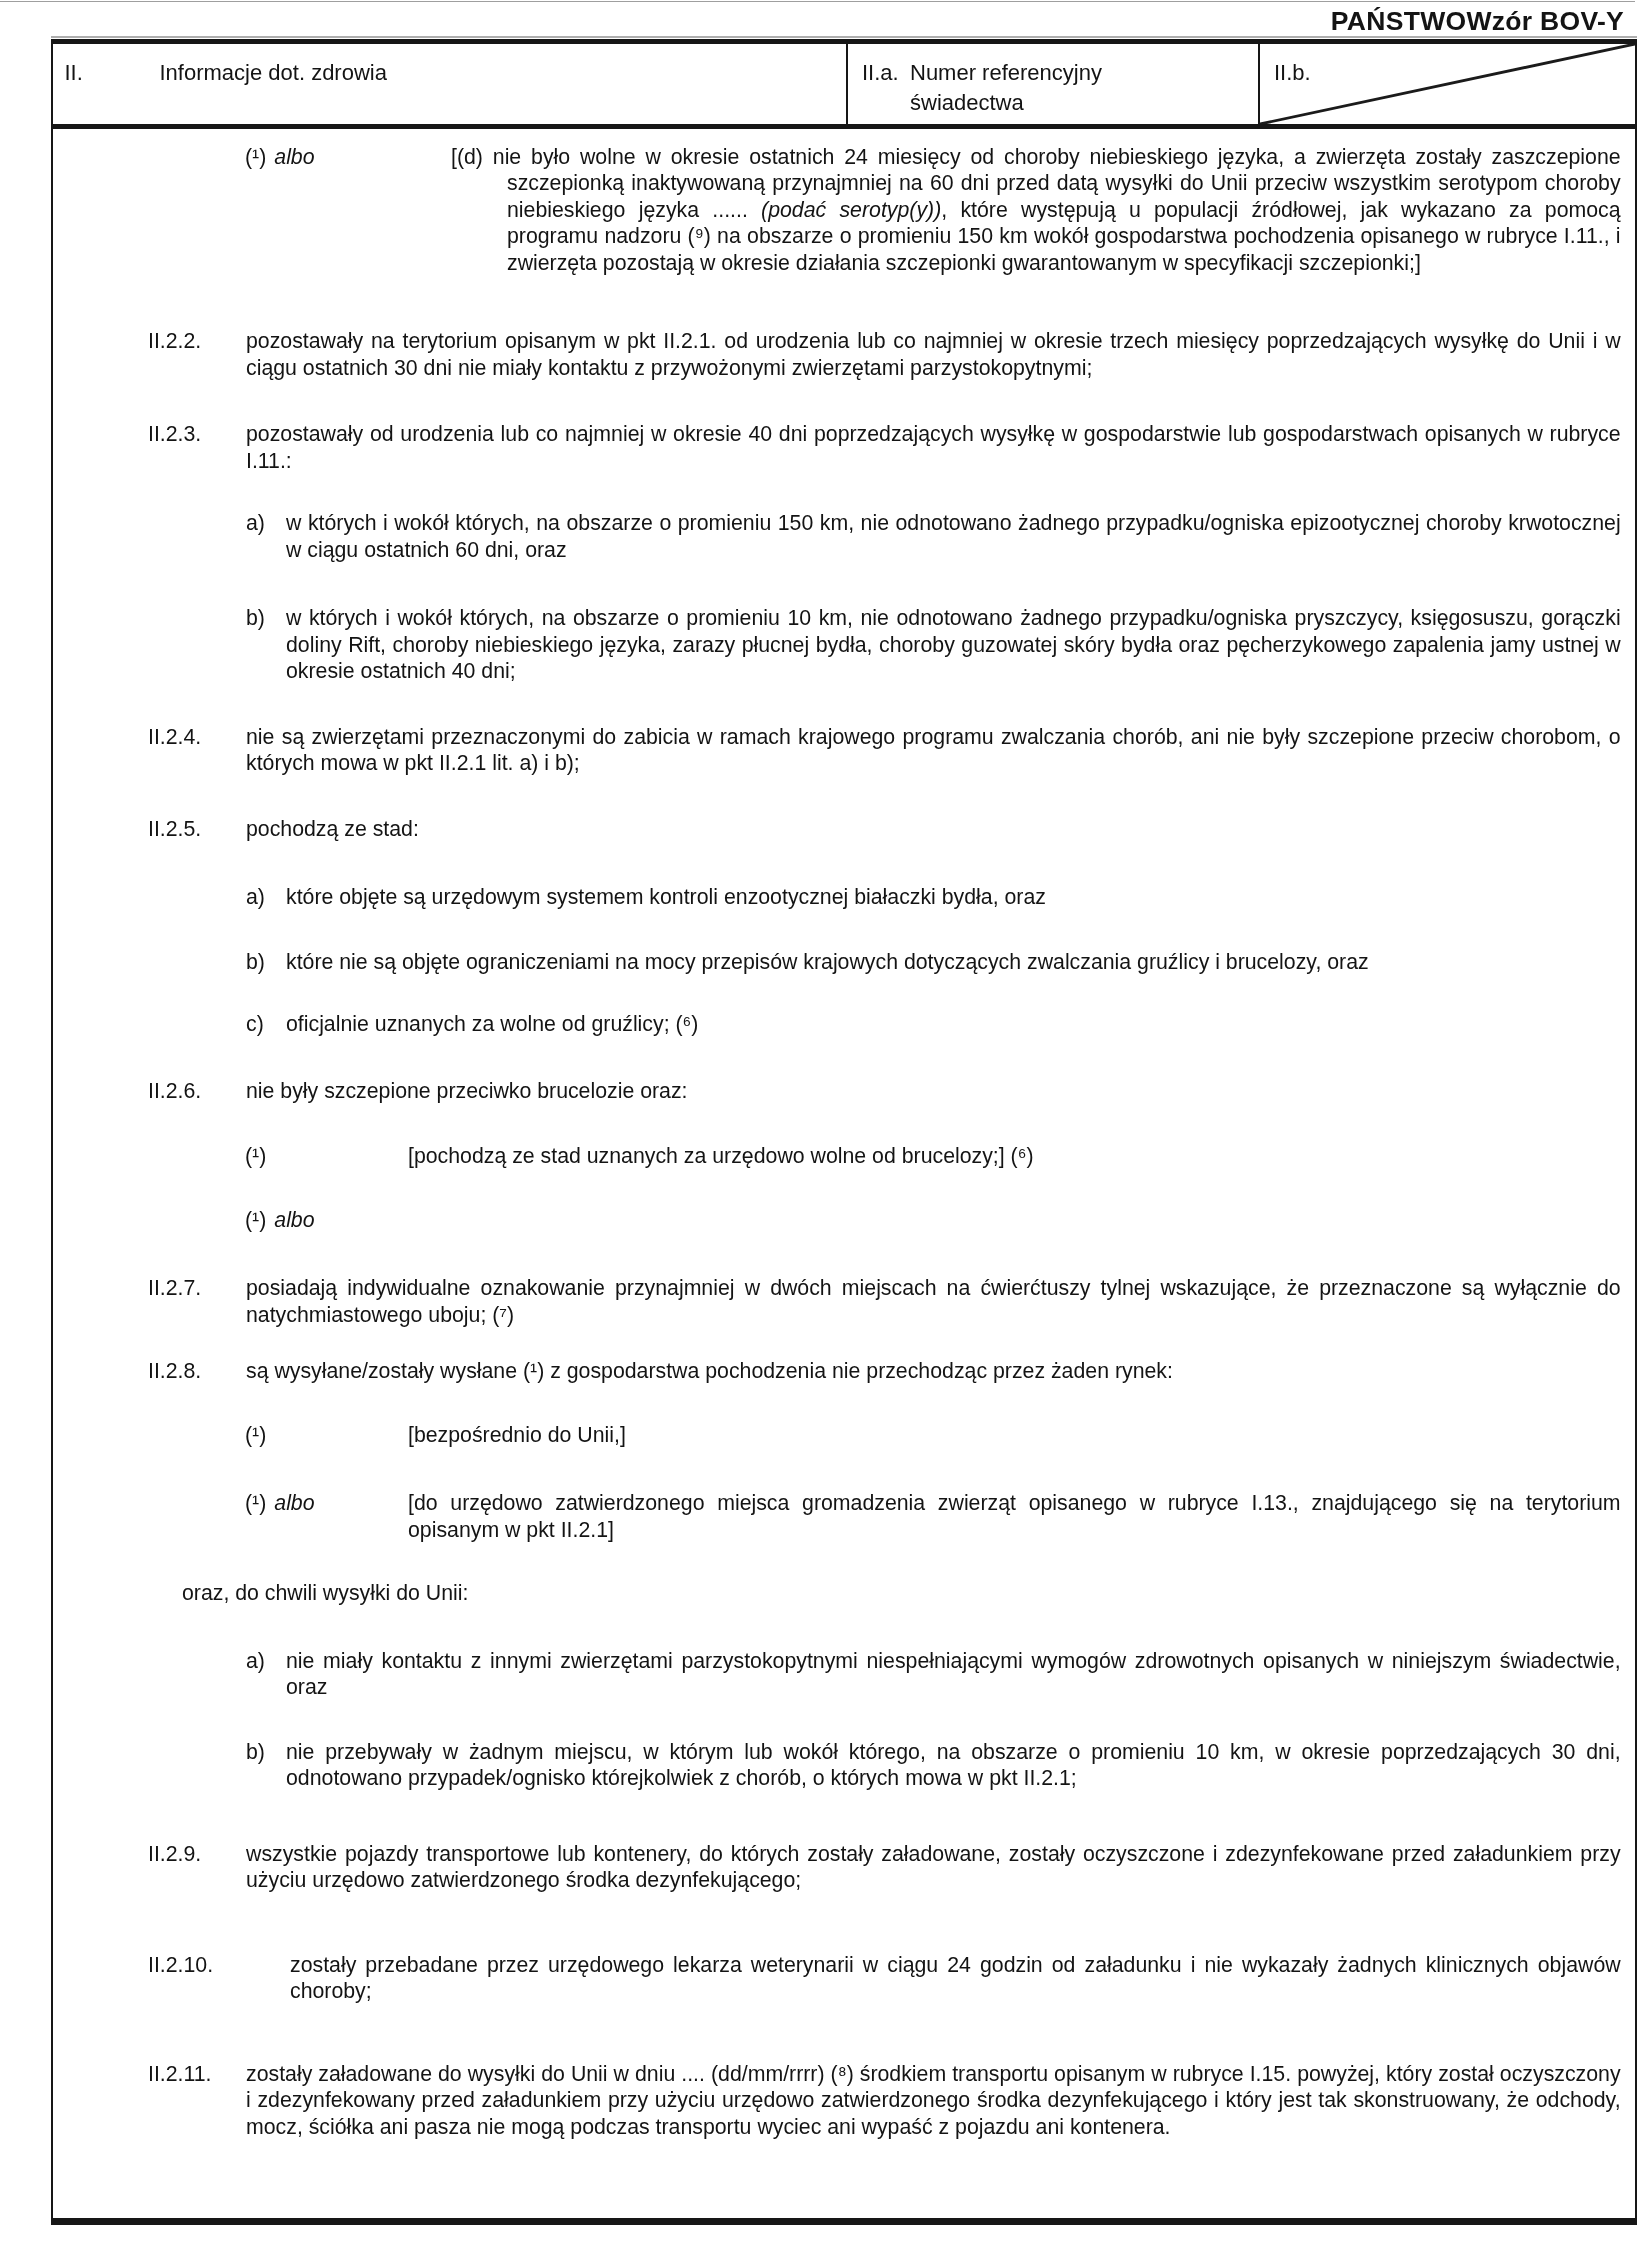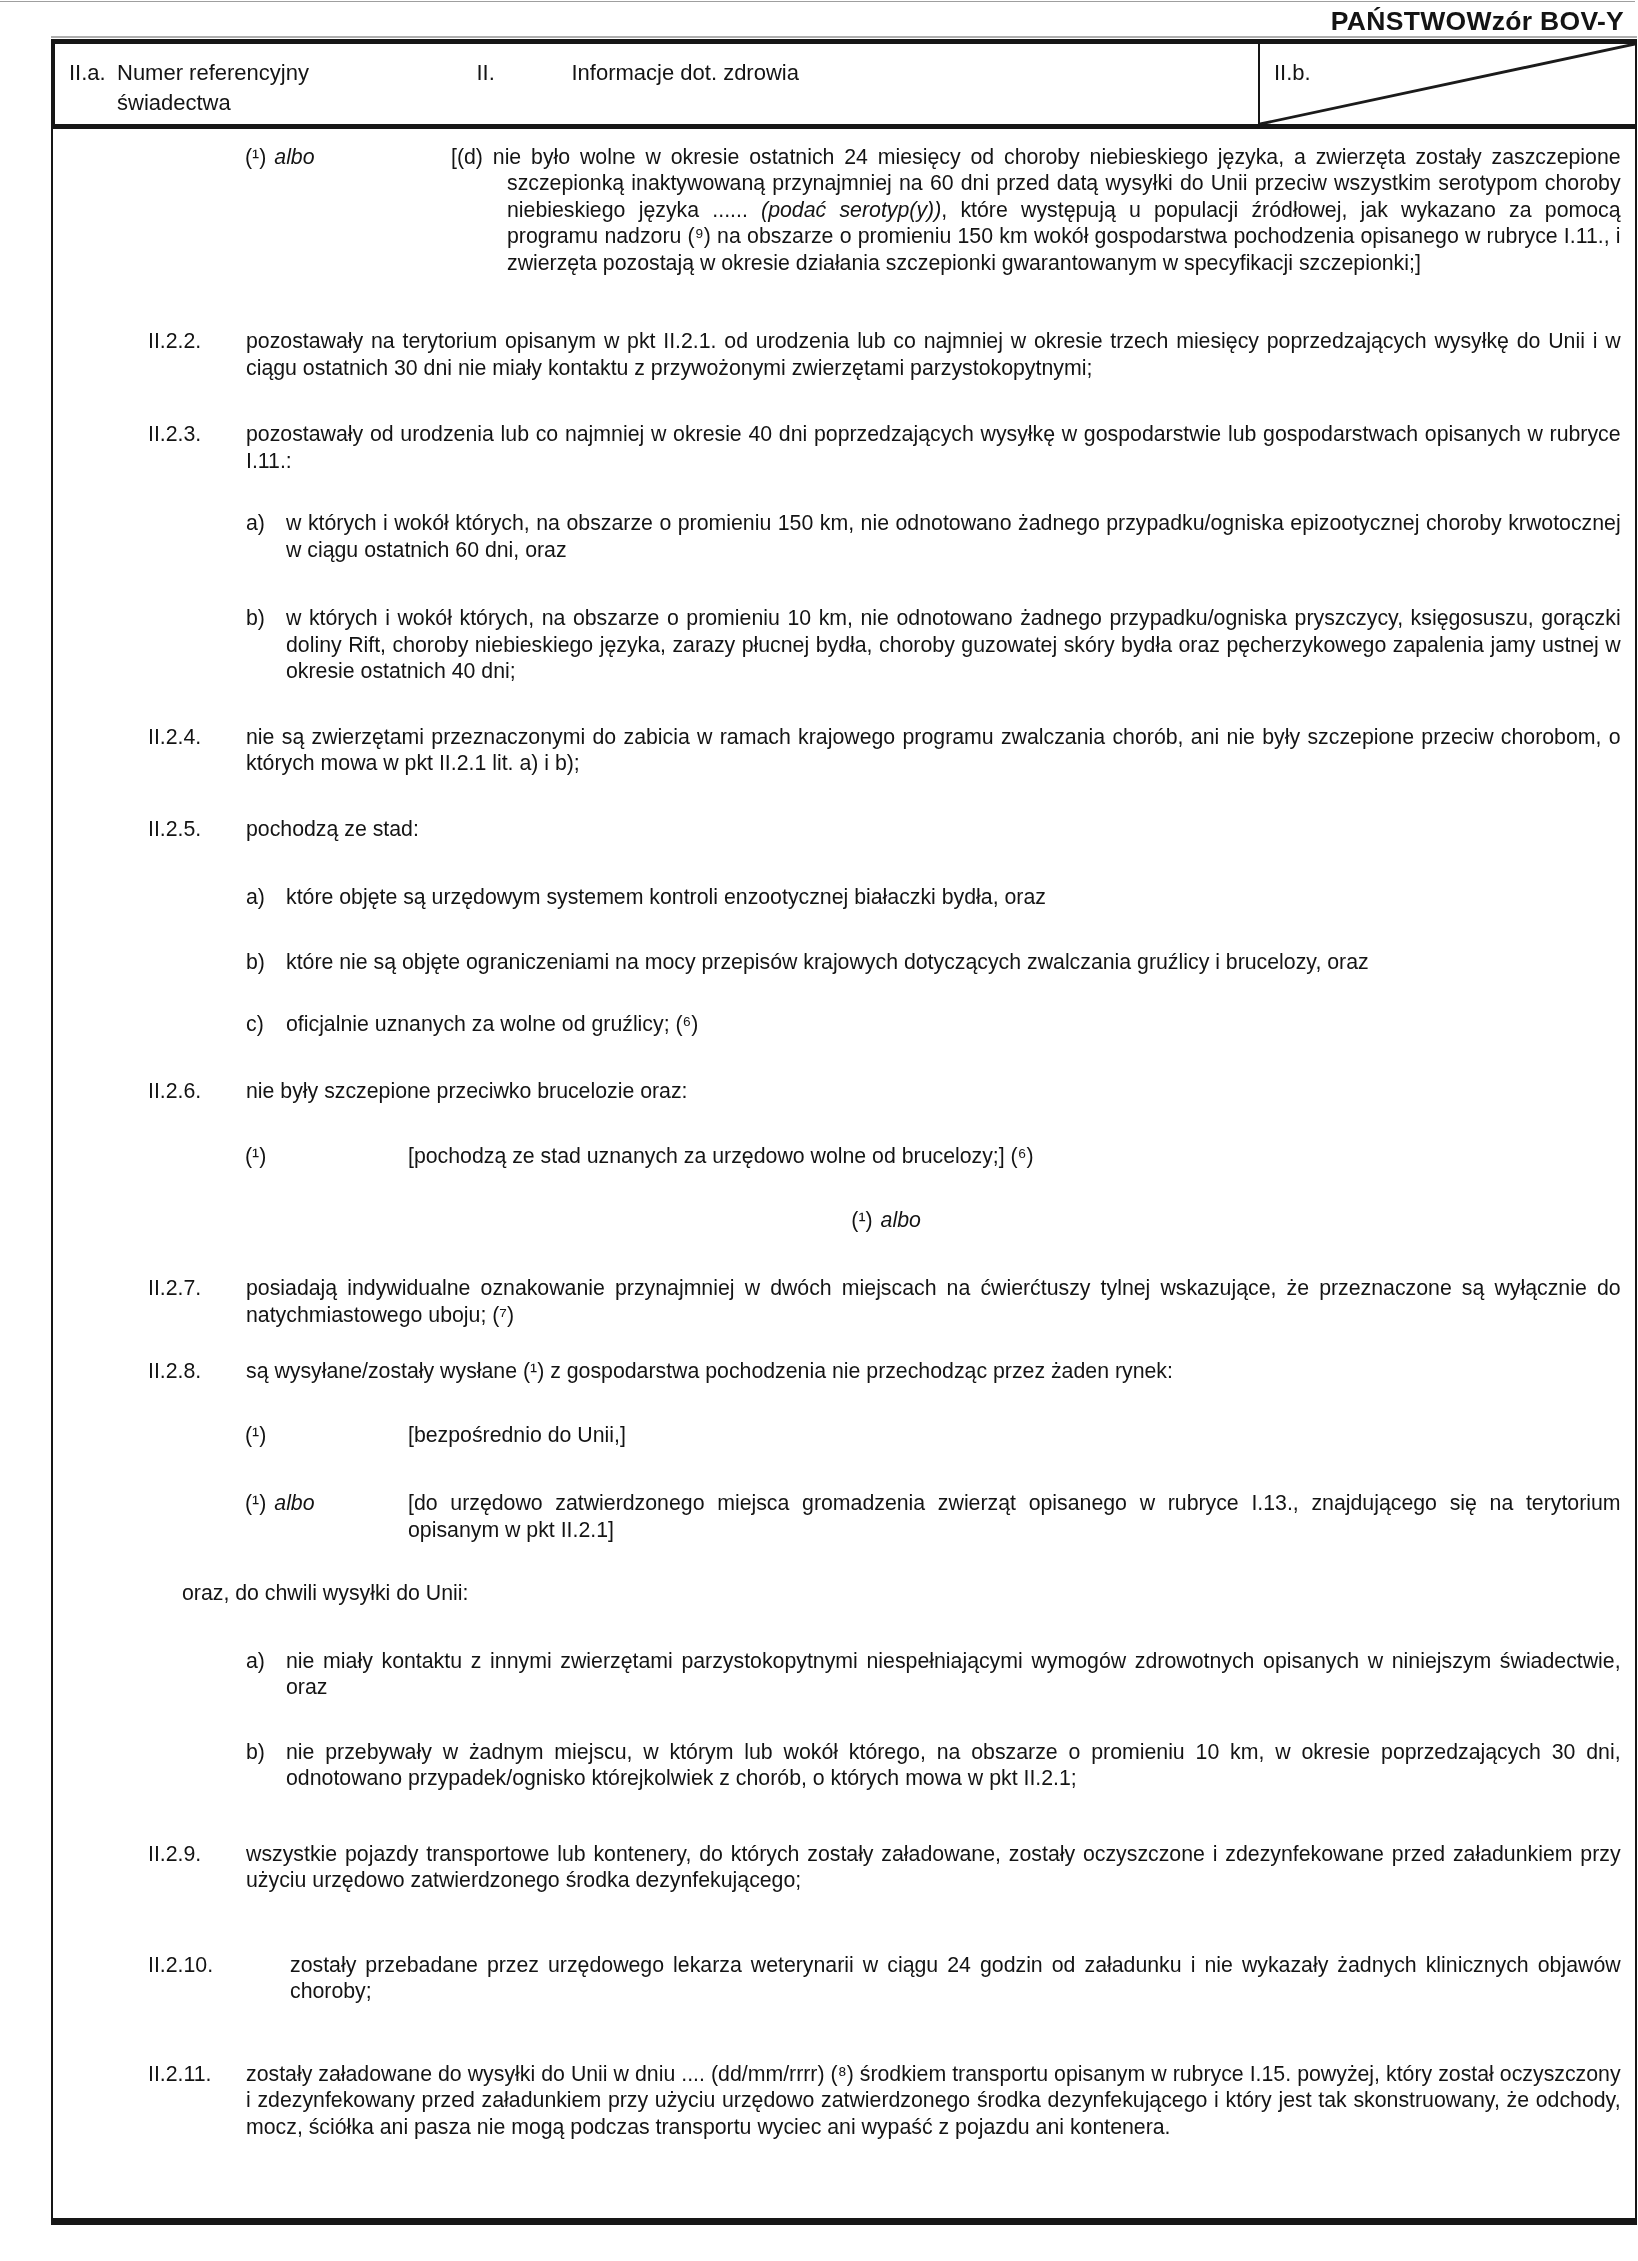--- a/index.html
+++ b/index.html
@@ -66,21 +66,21 @@
   .hc2 { width: 412px; border-left: 2.3px solid #161616; padding-left: 14px; display: flex; }
   .hc2 .hnum { flex: 0 0 48px; }
   .hc2 .hlabel { width: 231px; }
   .hc3 { flex: 1 1 auto; border-left: 2.3px solid #161616; padding-left: 14px; position: relative; }
   .hc3 svg { position: absolute; top: 0; left: 0; width: 100%; height: 100%; display: block; }
   .content {
     padding: 0 14.4px 0 95px;
     font-size: 21.3px;
     line-height: 26.5px;
   }
-  .row { display: flex; align-items: flex-start; justify-content: center; }
+  .row { display: flex; align-items: flex-start; }
   .row .num { flex: 0 0 98px; }
   .row.sub { margin-left: 98px; }
   .row.sub .letter { flex: 0 0 40px; }
   .row.clause { margin-left: 97px; }
   .row.clause .marker { flex: 0 0 163px; white-space: nowrap; }
   .row.clause.wide .marker { flex: 0 0 206px; }
   .row.plain { margin-left: 98px; }
   .txt { flex: 1 1 auto; text-align: justify; }
   .txt.hang { padding-left: 56px; text-indent: -56px; }
   .it { font-style: italic; }
@@ -96,27 +96,27 @@
   <div class="masthead">
     <span>PAŃSTWO</span>
     <span>Wzór BOV-Y</span>
   </div>
 
   <div class="cert">
     <div class="pre-rule"></div>
     <div class="tbl">
 
       <div class="head-row">
+        <div class="hcell hc1">
+          <span class="hnum">II.</span>
+          <span class="hlabel">Informacje dot. zdrowia</span>
+        </div>
         <div class="hcell hc2">
           <span class="hnum">II.a.</span>
           <span class="hlabel">Numer referencyjny świadectwa</span>
-        </div>
-        <div class="hcell hc1">
-          <span class="hnum">II.</span>
-          <span class="hlabel">Informacje dot. zdrowia</span>
         </div>
         <div class="hcell hc3">
           <span class="hnum">II.b.</span>
           <svg preserveAspectRatio="none" viewBox="0 0 648 139" width="374" height="80">
             <line x1="0" y1="100%" x2="100%" y2="0" stroke="#1b1b1b" stroke-width="5"></line>
           </svg>
         </div>
       </div>
 
       <div class="content">

